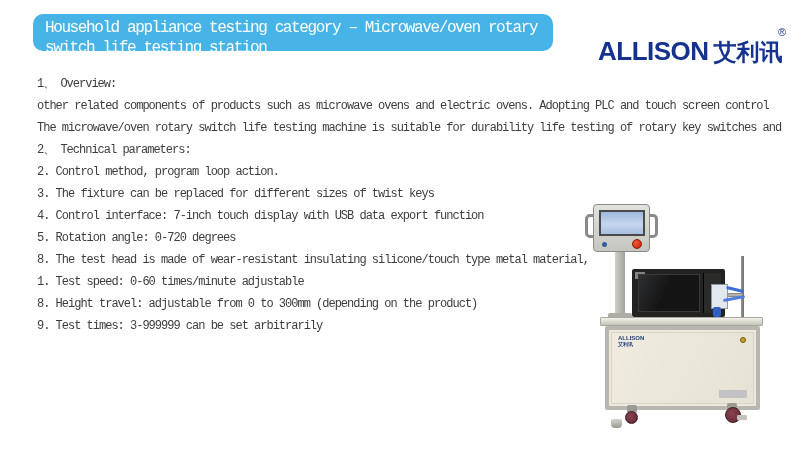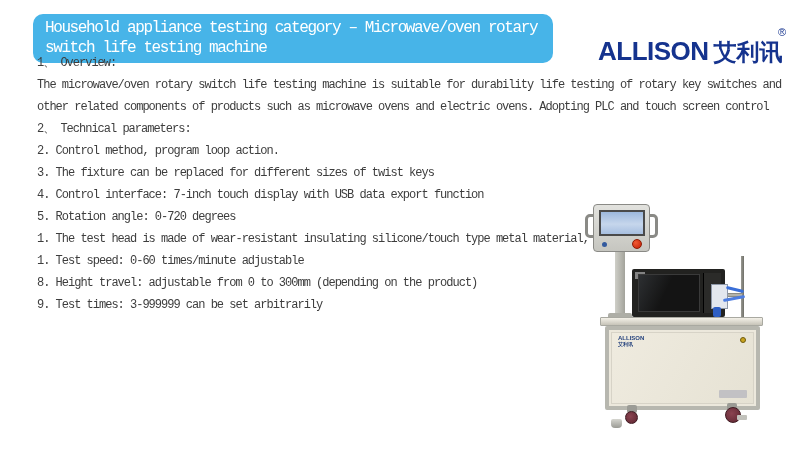--- a/index.html
+++ b/index.html
@@ -2,21 +2,21 @@
 <html><head>
 <meta charset="utf-8">
 <style>
   * { margin: 0; padding: 0; box-sizing: border-box; }
   html, body { width: 800px; height: 450px; }
   body { font-family: "Liberation Mono", monospace; background: #ffffff; overflow: hidden; }
   .page { position: relative; width: 800px; height: 450px; background: #ffffff; }
 
   
   .banner {
-    position: absolute; left: 33px; top: 14px; width: 520px; height: 49px;
+    position: absolute; left: 33px; top: 14px; width: 520px; height: 37px;
     background: #47b4e8; border-radius: 10px; padding: 4px 12px 0 12px;
   }
   .banner .t-line {
     color: #ffffff; font-size: 16px; line-height: 20px;
     letter-spacing: -1.4px; white-space: nowrap;
   }
 
   
   .logo { position: absolute; left: 598px; top: 30px; width: 190px; height: 38px; }
   .logo-row { position: absolute; left: 0; top: 6px; white-space: nowrap; }
@@ -28,21 +28,21 @@
     font-family: "Liberation Sans", sans-serif; font-weight: bold;
     font-size: 23px; color: #15338e; margin-left: 5px;
   }
   .logo-reg {
     position: absolute; right: 2px; top: -4px;
     font-family: "Liberation Sans", sans-serif;
     font-size: 11px; color: #15338e;
   }
 
   
-  .text-block { position: absolute; left: 37px; top: 52px; width: 756px; }
+  .text-block { position: absolute; left: 37px; top: 73px; width: 756px; }
   .line {
     height: 22px; line-height: 22px; font-size: 12px; letter-spacing: -1px;
     color: #3d3d3d; white-space: nowrap;
   }
 
   
   .machine { position: absolute; left: 563px; top: 193px; width: 237px; height: 252px; }
   .machine * { position: absolute; }
 
   .hmi-handle {
@@ -112,40 +112,40 @@
   .foot-l { left: 48px; top: 226px; width: 11px; height: 9px; background: linear-gradient(#d6d6d0, #9a9a94); border-radius: 2px 2px 4px 4px; }
   .foot-plate { left: 174px; top: 222px; width: 10px; height: 5px; background: #c2c2bc; border-radius: 1px; }
 </style>
 </head>
 <body>
 
 <div class="page">
 
   <div class="banner">
     <div class="t-line">Household appliance testing category – Microwave/oven rotary</div>
-    <div class="t-line">switch life testing machine</div>
+    <div class="t-line">switch life testing station</div>
   </div>
 
   <div class="logo">
     <div class="logo-row">
       <span class="logo-latin">ALLISON</span><span class="logo-cn">艾利讯</span>
     </div>
     <span class="logo-reg">®</span>
   </div>
 
   <div class="text-block">
     <div class="line">1、 Overview:</div>
+    <div class="line">other related components of products such as microwave ovens and electric ovens. Adopting PLC and touch screen control</div>
     <div class="line">The microwave/oven rotary switch life testing machine is suitable for durability life testing of rotary key switches and</div>
-    <div class="line">other related components of products such as microwave ovens and electric ovens. Adopting PLC and touch screen control</div>
     <div class="line">2、 Technical parameters:</div>
     <div class="line">2. Control method, program loop action.</div>
     <div class="line">3. The fixture can be replaced for different sizes of twist keys</div>
     <div class="line">4. Control interface: 7-inch touch display with USB data export function</div>
     <div class="line">5. Rotation angle: 0-720 degrees</div>
-    <div class="line">1. The test head is made of wear-resistant insulating silicone/touch type metal material,</div>
+    <div class="line">8. The test head is made of wear-resistant insulating silicone/touch type metal material,</div>
     <div class="line">1. Test speed: 0-60 times/minute adjustable</div>
     <div class="line">8. Height travel: adjustable from 0 to 300mm (depending on the product)</div>
     <div class="line">9. Test times: 3-999999 can be set arbitrarily</div>
   </div>
 
   <div class="machine">
     <div class="hmi-handle left"></div>
     <div class="hmi-handle right"></div>
     <div class="hmi-panel">
       <div class="hmi-screen"></div>

